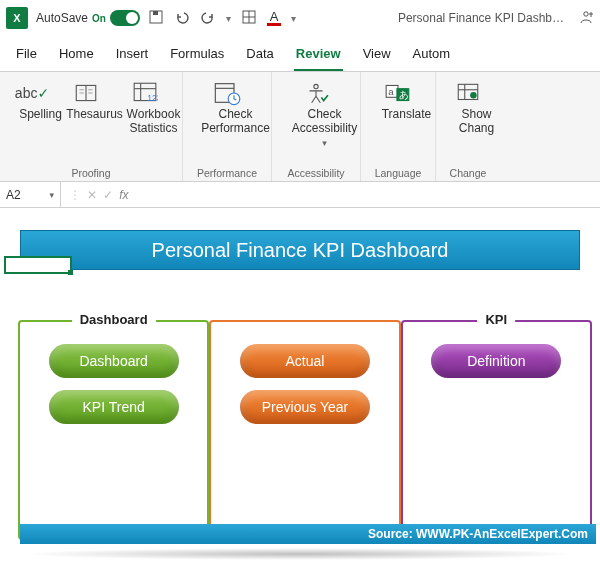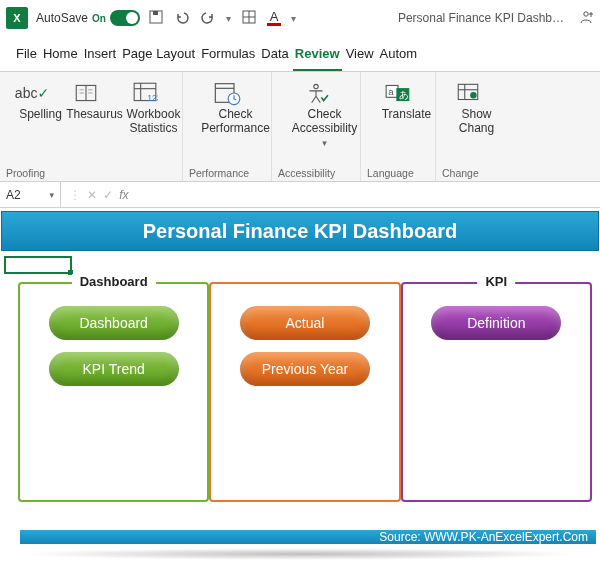--- a/index.html
+++ b/index.html
@@ -10,62 +10,62 @@
   .xl-logo { width: 22px; height: 22px; background: #107c41; display: flex; align-items: center; justify-content: center; color: #fff; font-weight: bold; font-size: 11px; border-radius: 2px; }
   .autosave { display: flex; align-items: center; gap: 4px; font-size: 12px; }
   .switch { width: 30px; height: 16px; background: #107c41; border-radius: 8px; position: relative; }
   .switch::after { content: ""; position: absolute; right: 2px; top: 2px; width: 12px; height: 12px; background: #fff; border-radius: 50%; }
   .qat { display: flex; gap: 10px; align-items: center; color: #555; }
   .qat svg, .qat span.glyph { width: 16px; height: 16px; }
   .doc-title { margin-left: auto; color: #555; font-size: 12px; white-space: nowrap; overflow: hidden; text-overflow: ellipsis; max-width: 170px; }
   .share-icon { margin-left: 6px; color: #555; }
 
   
-  .tabs { display: flex; gap: 2px; padding: 4px 4px 0 14px; border-bottom: 1px solid #d0d0d0; font-size: 13px; }
+  .tabs { display: flex; gap: 18px; padding: 4px 4px 0 14px; border-bottom: 1px solid #d0d0d0; font-size: 13px; }
   .tab { padding: 6px 2px 8px 2px; cursor: pointer; color: #222; }
   .tab.active { color: #107c41; border-bottom: 2px solid #107c41; font-weight: 600; }
 
   
   .ribbon { display: flex; background: #f5f5f5; border-bottom: 1px solid #d0d0d0; height: 110px; }
-  .group { display: flex; flex-direction: column; align-items: flex-start; border-right: 1px solid #e0e0e0; padding: 4px 6px 2px 6px; }
+  .group { display: flex; flex-direction: column; align-items: center; border-right: 1px solid #e0e0e0; padding: 4px 6px 2px 6px; }
   .group-body { display: flex; gap: 2px; flex: 1; align-items: flex-start; }
   .group-label { text-align: center; font-size: 10.5px; color: #666; padding-top: 2px; }
   .cmd { display: flex; flex-direction: column; align-items: center; gap: 2px; width: 62px; padding-top: 4px; cursor: pointer; }
   .cmd.narrow { width: 52px; }
   .cmd.wide { width: 76px; }
   .cmd .ico { width: 28px; height: 26px; display: flex; align-items: center; justify-content: center; color: #444; }
   .cmd .lbl { font-size: 12px; text-align: center; line-height: 1.15; color: #333; margin-left: 17px; }
   .dd::after { content: " \25BE"; font-size: 9px; color: #666; }
 
   
   .fbar { display: flex; align-items: center; height: 26px; border-bottom: 1px solid #d0d0d0; }
   .namebox { width: 61px; border-right: 1px solid #d0d0d0; padding: 0 6px; display: flex; align-items: center; justify-content: space-between; height: 100%; }
   .namebox .nb-dd { font-size: 9px; color: #666; }
   .fx-controls { display: flex; align-items: center; gap: 6px; padding: 0 8px; color: #888; }
   .fx-controls .sep { color: #ccc; }
   .fx-input { flex: 1; height: 100%; border: none; outline: none; padding: 0 6px; font-size: 12px; }
 
   
   .sheet { position: relative; height: 356px; background: #fff; padding-top: 2px; }
-  .banner { margin: 1px; height: 40px; background: linear-gradient(#2aa7d6, #1186b8); display: flex; align-items: center; justify-content: center; color: #fff; font-size: 20px; font-weight: bold; border: 1px solid #0c6f99; }
+  .banner { margin: 20px; height: 40px; background: linear-gradient(#2aa7d6, #1186b8); display: flex; align-items: center; justify-content: center; color: #fff; font-size: 20px; font-weight: normal; border: 1px solid #0c6f99; }
   .sel-cell { position: absolute; left: 4px; top: 48px; width: 68px; height: 18px; border: 2px solid #107c41; background: #fff; }
   .sel-cell::after { content:""; position:absolute; right:-3px; bottom:-3px; width:5px; height:5px; background:#107c41; }
 
   .cards { display: flex; padding: 30px 8px 10px 18px; }
   .card { flex: 1; border: 2px solid; border-radius: 4px; position: relative; padding: 22px 10px 14px 10px; display: flex; flex-direction: column; gap: 12px; align-items: center; min-height: 220px; }
   .card-title { position: absolute; top: -10px; left: 50%; transform: translateX(-50%); background: #fff; padding: 0 8px; font-weight: bold; font-size: 13px; color: #222; white-space: nowrap; }
   .card.green { border-color: #6fb32e; }
   .card.orange { border-color: #e8762d; }
   .card.purple { border-color: #8e3a9d; }
   .pill { width: 130px; height: 34px; border-radius: 17px; display: flex; align-items: center; justify-content: center; color: #fff; font-size: 14px; font-weight: 500; box-shadow: inset 0 -6px 10px rgba(0,0,0,0.15), inset 0 6px 10px rgba(255,255,255,0.25); cursor: pointer; }
   .pill.green { background: linear-gradient(#8bc34a, #5a9e1c); }
   .pill.orange { background: linear-gradient(#f28a3c, #d85f16); }
   .pill.purple { background: linear-gradient(#b14fc2, #7a2c8c); text-align: right; }
 
-  .footer-bar { position: absolute; bottom: 20px; left: 20px; right: 4px; height: 14px; background: linear-gradient(#2aa7d6, #1186b8); color: #fff; font-size: 12px; display: flex; align-items: center; justify-content: flex-end; padding: 0 8px; font-weight: normal; }
+  .footer-bar { position: absolute; bottom: 20px; left: 20px; right: 4px; height: 20px; background: linear-gradient(#2aa7d6, #1186b8); color: #fff; font-size: 12px; display: flex; align-items: center; justify-content: flex-end; padding: 0 8px; font-weight: bold; }
   .shadow { position:absolute; bottom:4px; left:20px; right:20px; height:12px; background: radial-gradient(ellipse at center, rgba(0,0,0,0.25), transparent 70%); }
 </style>
 </head>
 <body>
 
 <div class="titlebar">
   <div class="xl-logo">X</div>
   <div class="autosave">
     <span>AutoSave</span>
     <span style="font-size:10px;color:#107c41;font-weight:600">On</span>
@@ -102,21 +102,20 @@
         <path d="M3 14 C3 10 13 10 13 14" fill="none" stroke="#555"></path>
         <line x1="13" y1="3" x2="13" y2="8" stroke="#555"></line>
         <line x1="11" y1="5" x2="15" y2="5" stroke="#555"></line>
       </svg></div>
 </div>
 
 <div class="tabs">
   <div class="tab">File</div>
   <div class="tab">Home</div>
   <div class="tab">Insert</div>
-  <div class="tab">Page Layout</div>
   <div class="tab">Formulas</div>
   <div class="tab">Data</div>
   <div class="tab active">Review</div>
   <div class="tab">View</div>
   <div class="tab">Autom</div>
 </div>
 
 <div class="ribbon">
   <div class="group">
     <div class="group-body">

